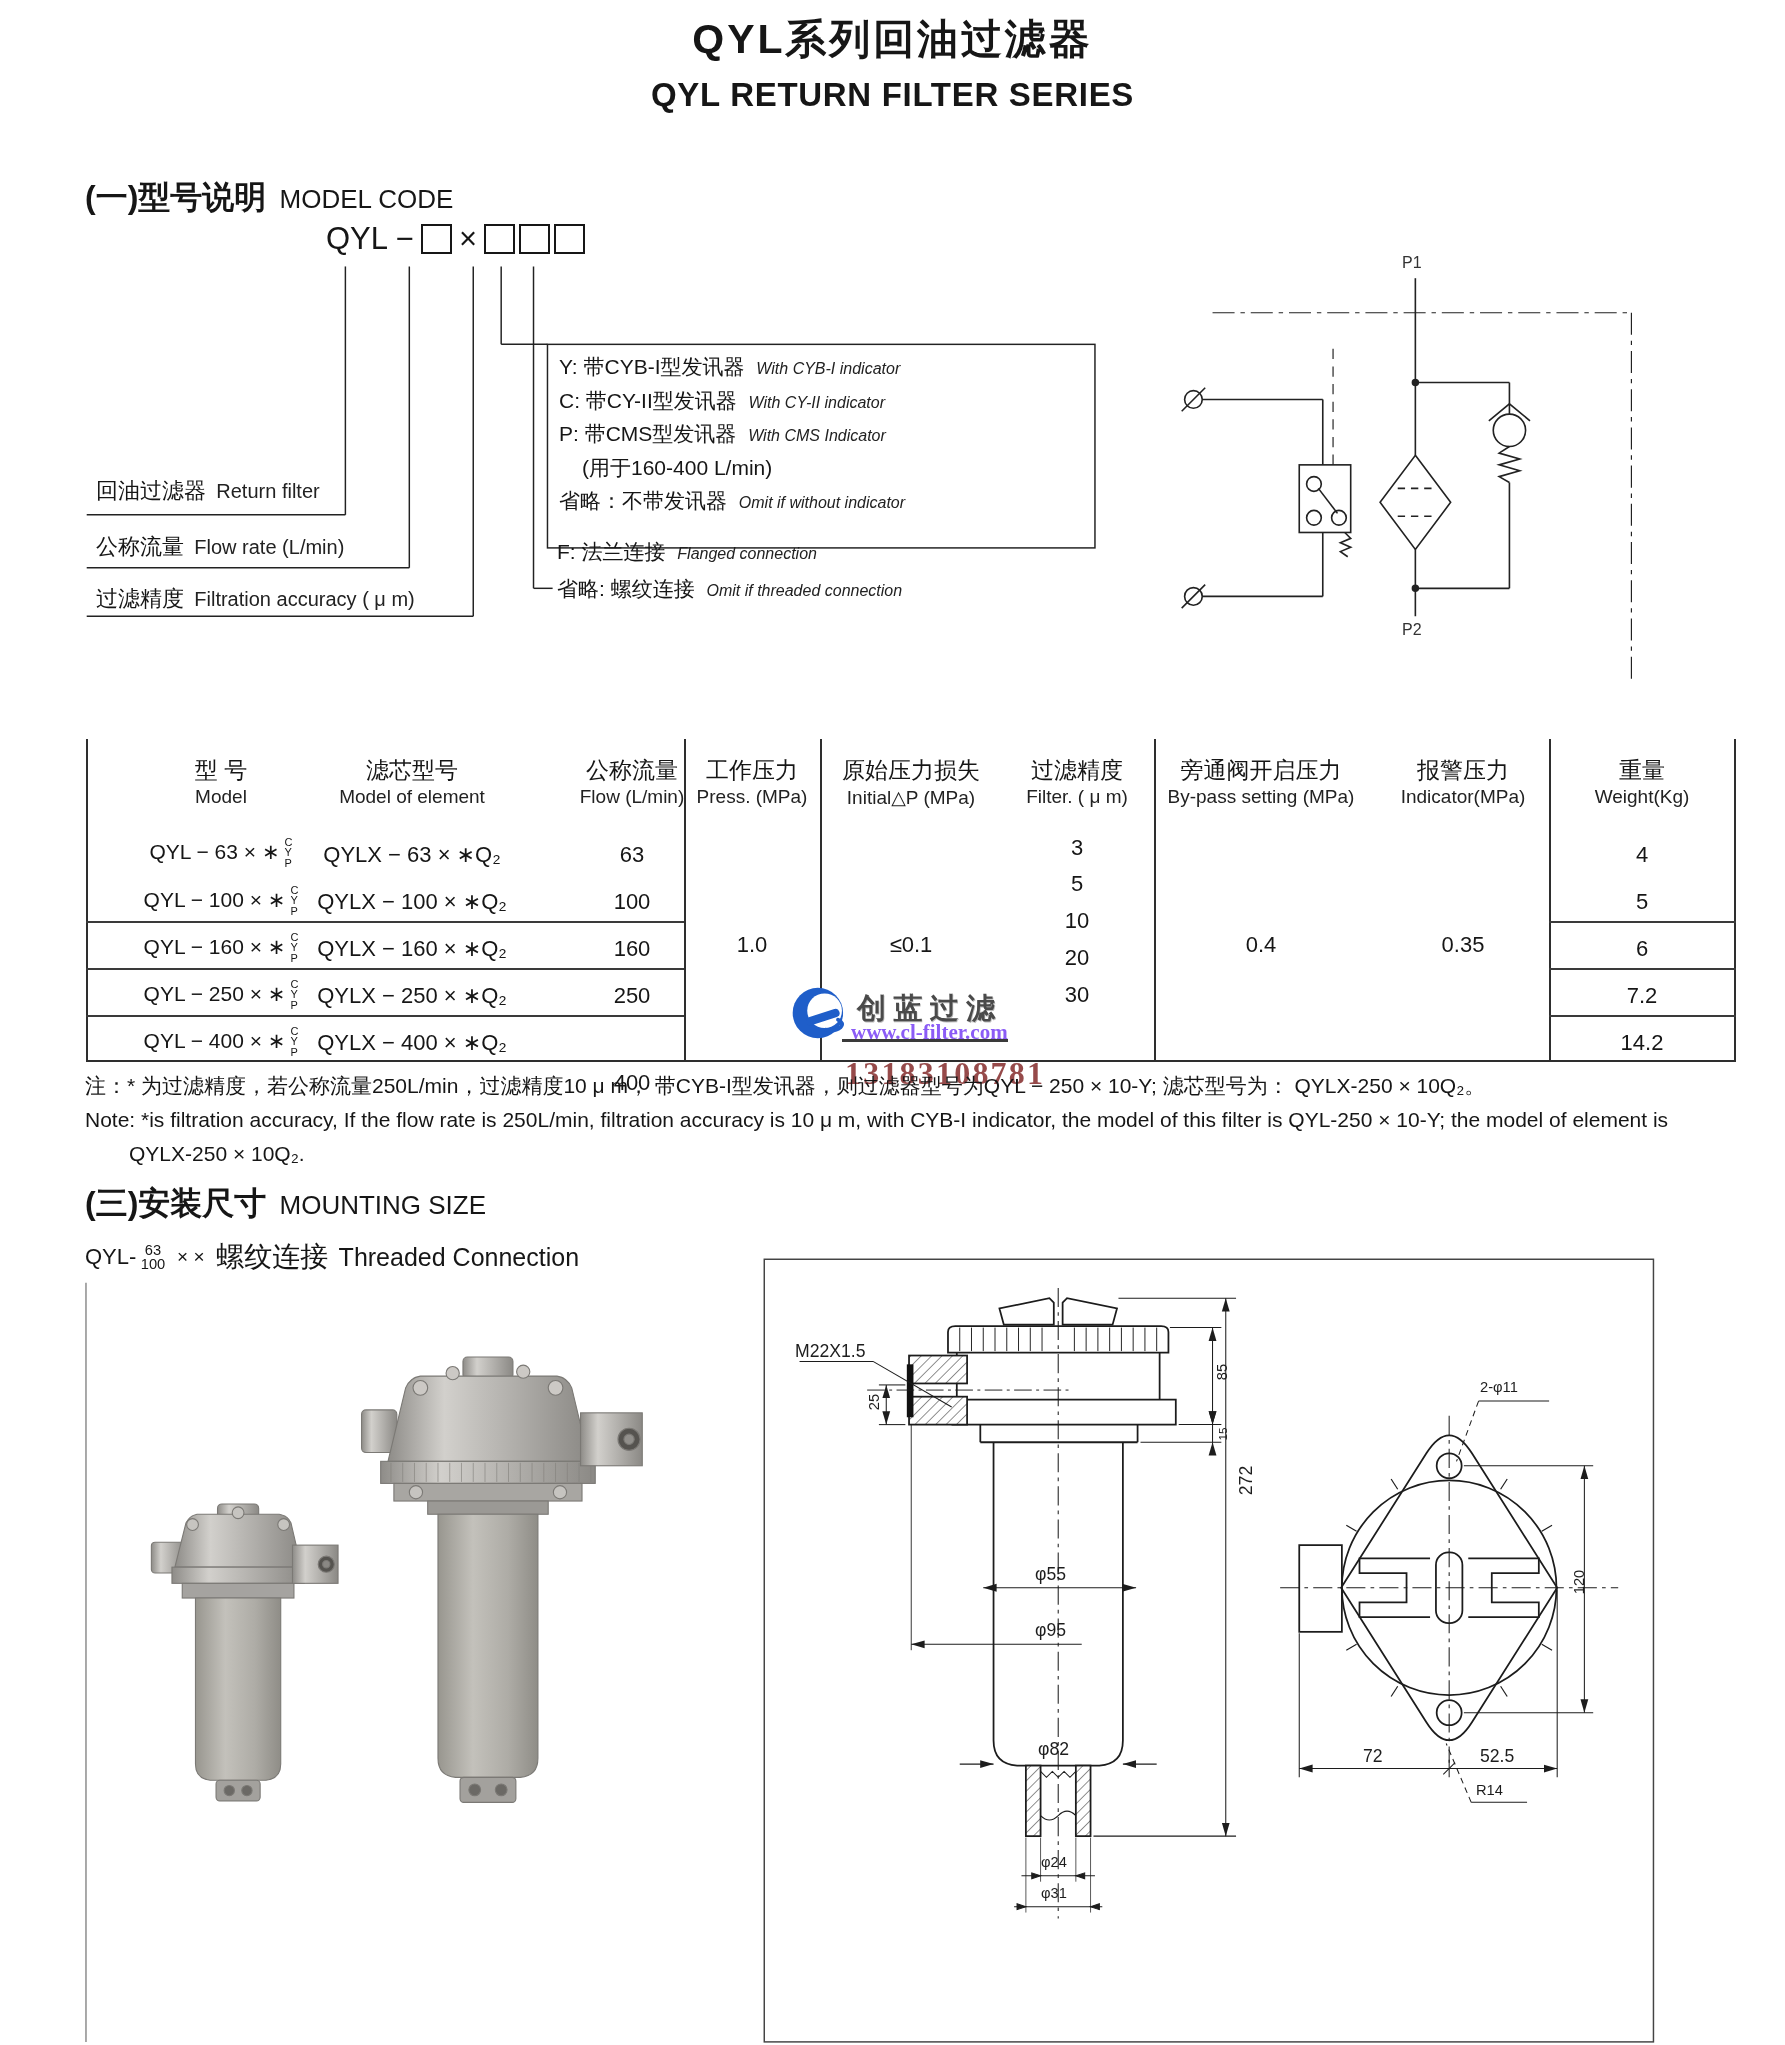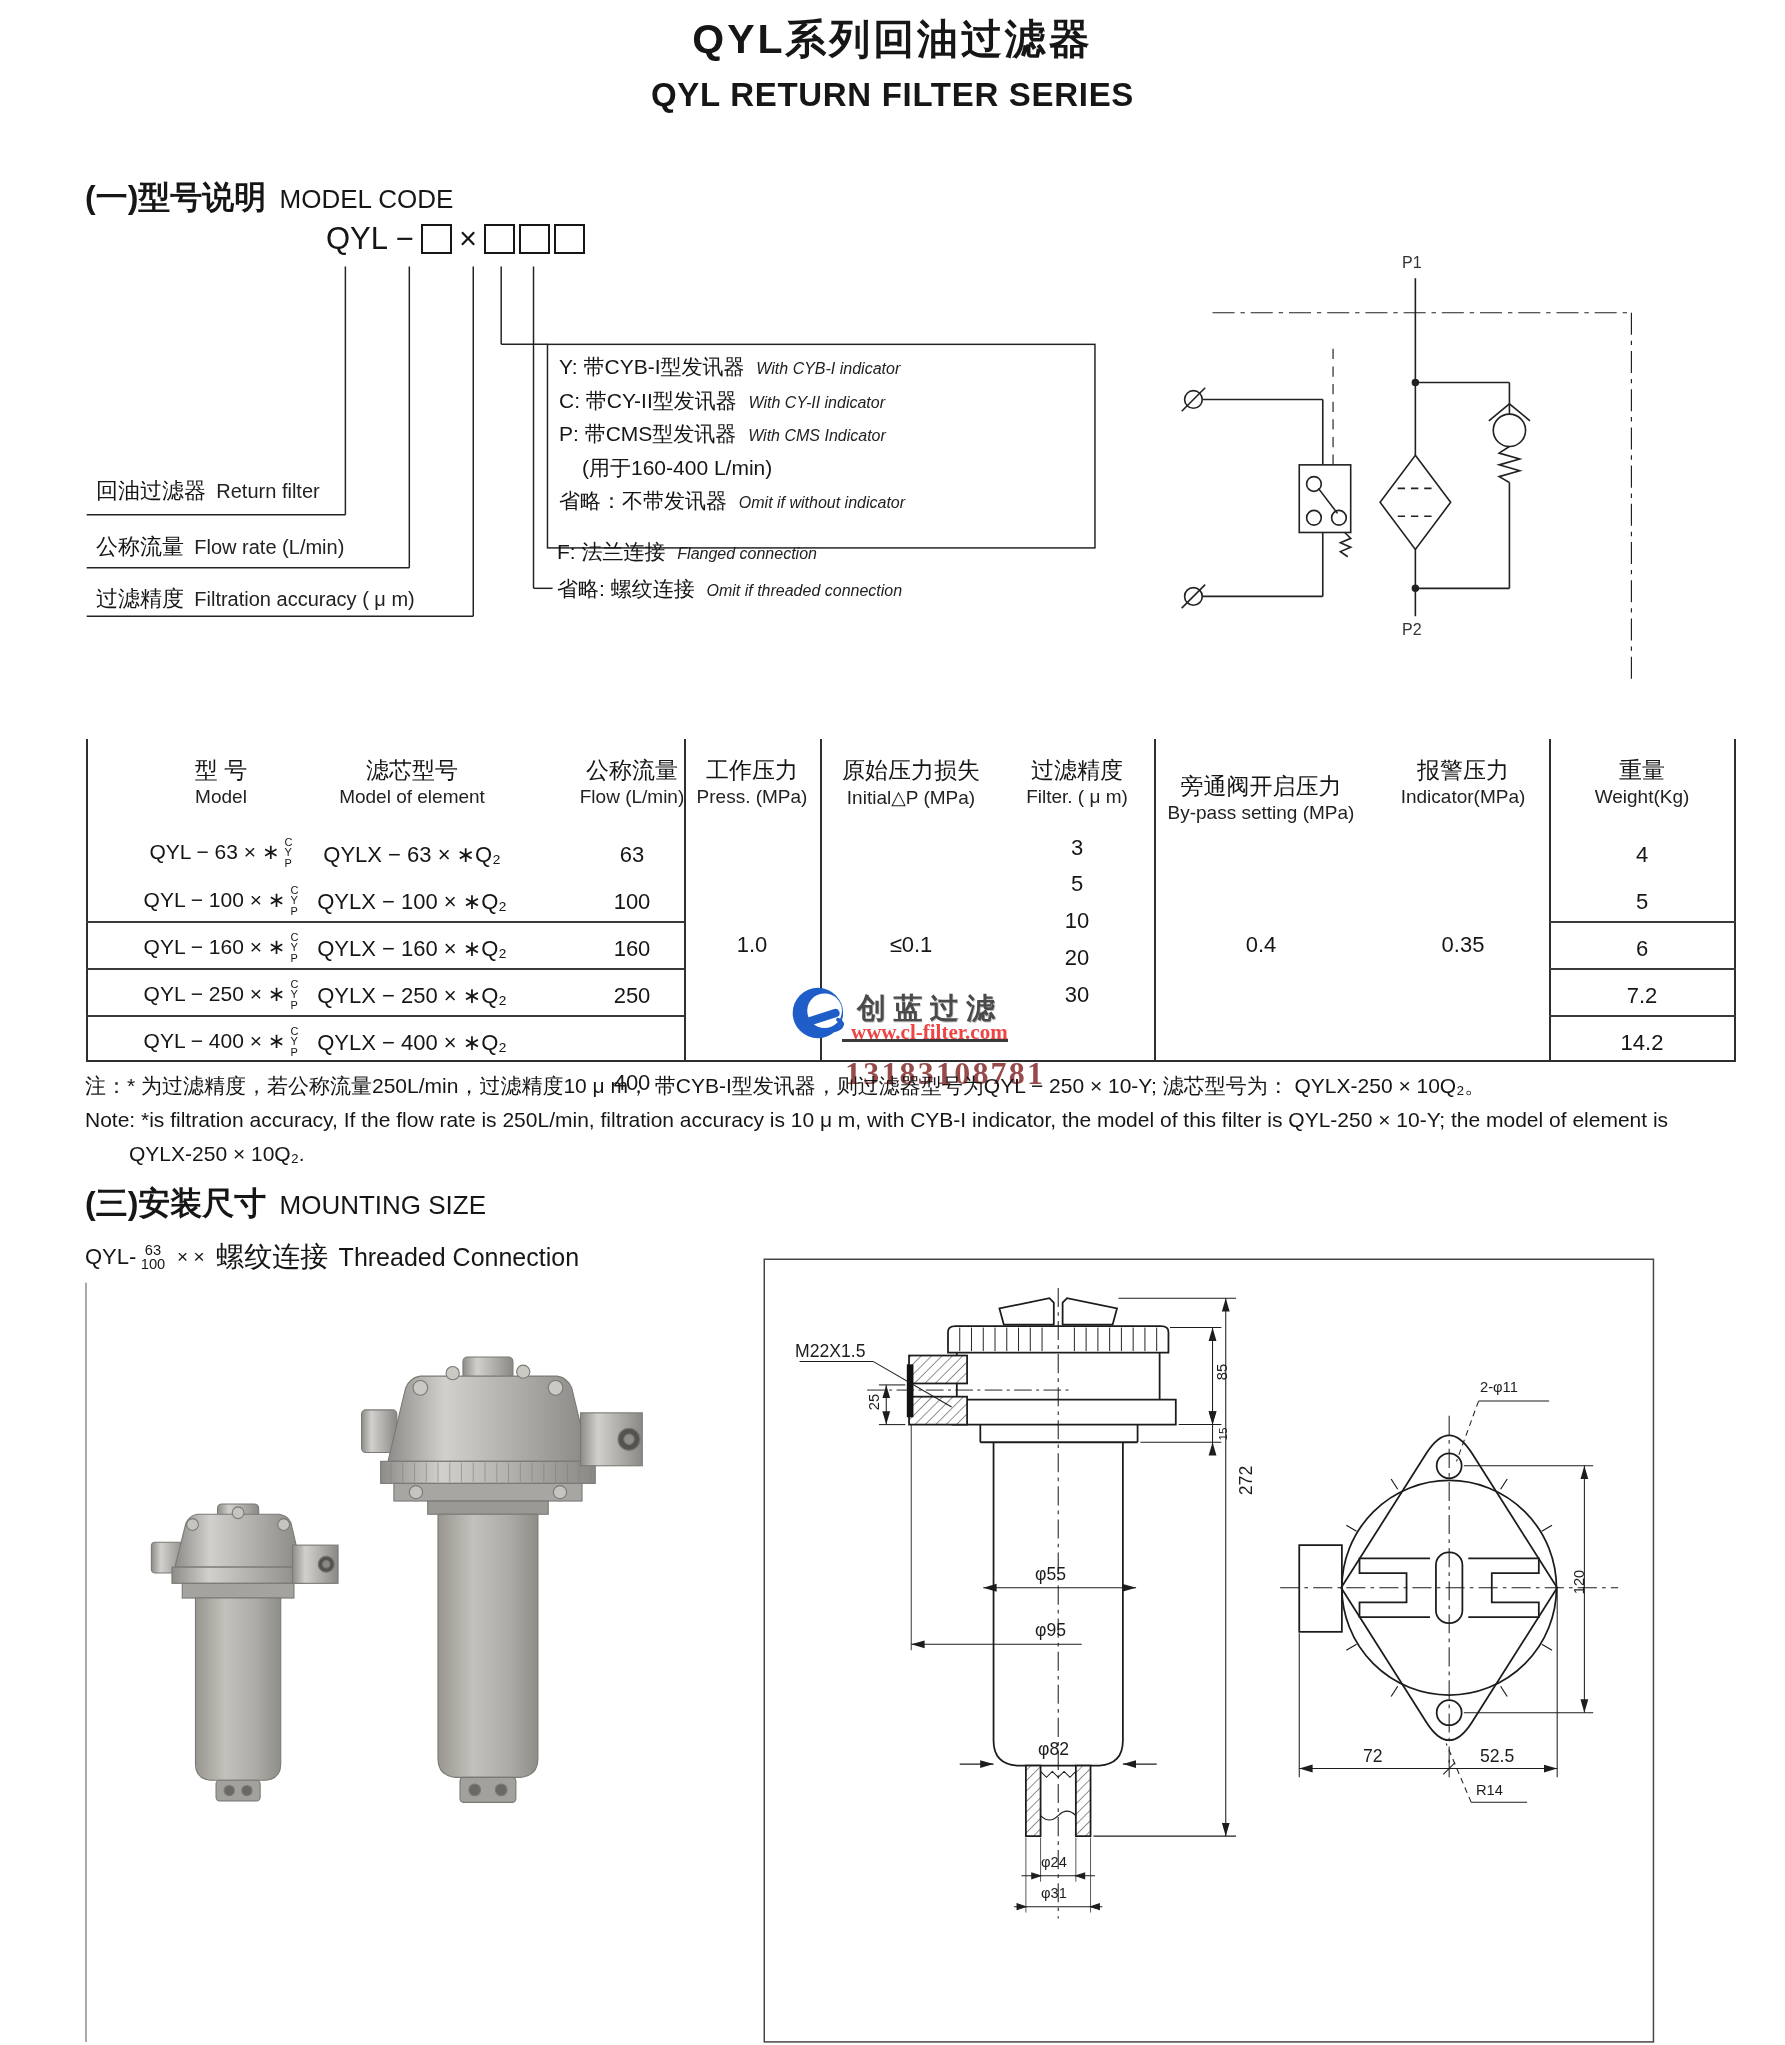--- a/index.html
+++ b/index.html
@@ -27,21 +27,21 @@
   .tb-s{position:absolute;height:2.2px;background:#3a3a3a;}
   .cell{position:absolute;transform:translateX(-50%);text-align:center;white-space:nowrap;}
   .hcn{font-size:23px;}
   .hen{font-size:19px;color:#222;}
   .num{font-size:22px;}
   .mrow{display:flex;align-items:center;gap:5.1px;font-size:21px;}
   .stack{display:flex;flex-direction:column;font-size:11px;line-height:10.3px;text-align:left;}
   .note-line{font-size:21px;z-index:3;}
   
   .wm-name{font-size:29px;font-weight:bold;color:#4a4a4a;letter-spacing:7.4px;z-index:2;text-shadow:0.7px 0.7px 0 #bbb;}
-  .wm-url{font-size:21px;font-weight:bold;color:#ef4444;font-family:"Liberation Serif",serif;z-index:2;}
+  .wm-url{font-size:21px;font-weight:bold;color:#8b5cf6;font-family:"Liberation Serif",serif;z-index:2;}
   .wm-rule{position:absolute;left:842px;top:1039px;width:166px;height:2.9px;background:#3a3a3a;z-index:2;}
   .wm-phone{position:absolute;left:845px;top:1055px;font-size:32px;font-weight:bold;color:#7c1d1d;
             opacity:.8;letter-spacing:2.2px;z-index:2;font-family:"Liberation Serif",serif;}
   .sub{display:flex;align-items:center;z-index:3;}
   .sub .pre{font-size:22px;}
   .frac{display:flex;flex-direction:column;align-items:center;font-size:14.7px;line-height:14px;margin:0 4.4px;}
   .sub .tms{font-size:19px;margin:0 7.4px;}
   .sub .cn{font-size:28px;font-weight:500;margin-left:4.4px;}
   .sub .en{font-size:25px;margin-left:10.3px;}
   .dim{font-size:17.6px;color:#1d1d1d;z-index:3;text-align:right;}
@@ -390,21 +390,21 @@
         <div class="hen">Press. (MPa)</div>
       </div>
     <div class="cell" style="left:825px;top:16px;">
       <div class="hcn">原始压力损失</div>
         <div class="hen">Initial△P (MPa)</div>
       </div>
     <div class="cell" style="left:991px;top:16px;">
       <div class="hcn">过滤精度</div>
         <div class="hen">Filter. ( μ m)</div>
       </div>
-    <div class="cell" style="left:1175px;top:32px;">
+    <div class="cell" style="left:1175px;top:16px;">
       <div class="hcn">旁通阀开启压力</div>
         <div class="hen">By-pass setting (MPa)</div>
       </div>
     <div class="cell" style="left:1377px;top:16px;">
       <div class="hcn">报警压力</div>
         <div class="hen">Indicator(MPa)</div>
       </div>
     <div class="cell" style="left:1556px;top:16px;">
       <div class="hcn">重量</div>
         <div class="hen">Weight(Kg)</div>

